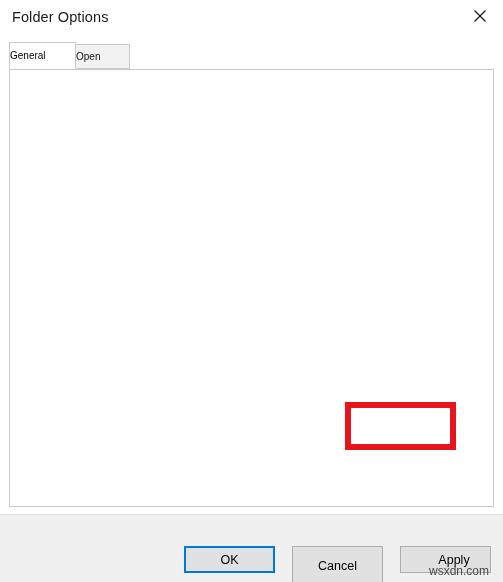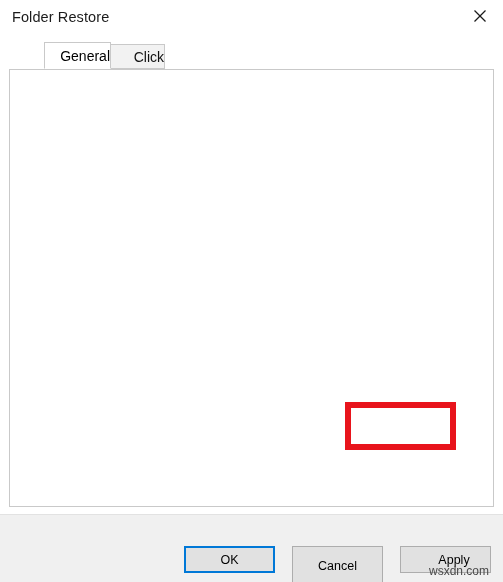--- a/index.html
+++ b/index.html
@@ -51,25 +51,24 @@
   }
   .tab {
     position: absolute;
     top: 0;
     height: 25px;
     box-sizing: border-box;
     border: 1px solid #c9c9c9;
     background: #f2f2f2;
     display: flex;
     align-items: center;
-    justify-content: flex-end;
-    font-size: 14px;
+    justify-content: flex-start;
+    font-size: 10px;
     color: #111111;
     cursor: default;
-    margin-left: 35px;
   }
   .tab.active {
     background: #ffffff;
     border-bottom: 1px solid #ffffff;
     height: 27px;
     z-index: 3;
     color: #000000;
   }
 
   
@@ -240,39 +239,39 @@
     font-size: 12px;
     color: #4a4a4a;
     z-index: 9;
     white-space: nowrap;
   }
 </style>
 </head>
 <body>
 
 <div id="titlebar">
-  <div id="window-title">Folder Restore</div>
+  <div id="window-title">Folder Options</div>
   <div id="close-button">
     <span>
       <svg width="14" height="14" viewBox="0 0 14 14">
         <line x1="1.5" y1="1.5" x2="12.5" y2="12.5" stroke="#1b1b1b" stroke-width="1.25"></line>
         <line x1="12.5" y1="1.5" x2="1.5" y2="12.5" stroke="#1b1b1b" stroke-width="1.25"></line>
       </svg>
     </span>
   </div>
 </div>
 
 <div id="tabpanel"></div>
 
 <div id="tabstrip">
   <div class="tab active" style="left:0px; width:67px; top:-2px;">
     <span>General</span>
   </div>
   <div class="tab" style="left:66px; width:55px;">
-    <span>Click</span>
+    <span>Open</span>
   </div>
 </div>
 
 <div id="open-to-label">Open File Explorer to:</div>
 
 <div id="open-to-combo">
   <span id="open-to-value">This PC</span>
   <span id="combo-arrow">
     <svg width="12" height="8" viewBox="0 0 12 8">
       <polyline points="1,1.5 6,6 11,1.5" fill="none" stroke="#8a8a8a" stroke-width="1.3"></polyline>

